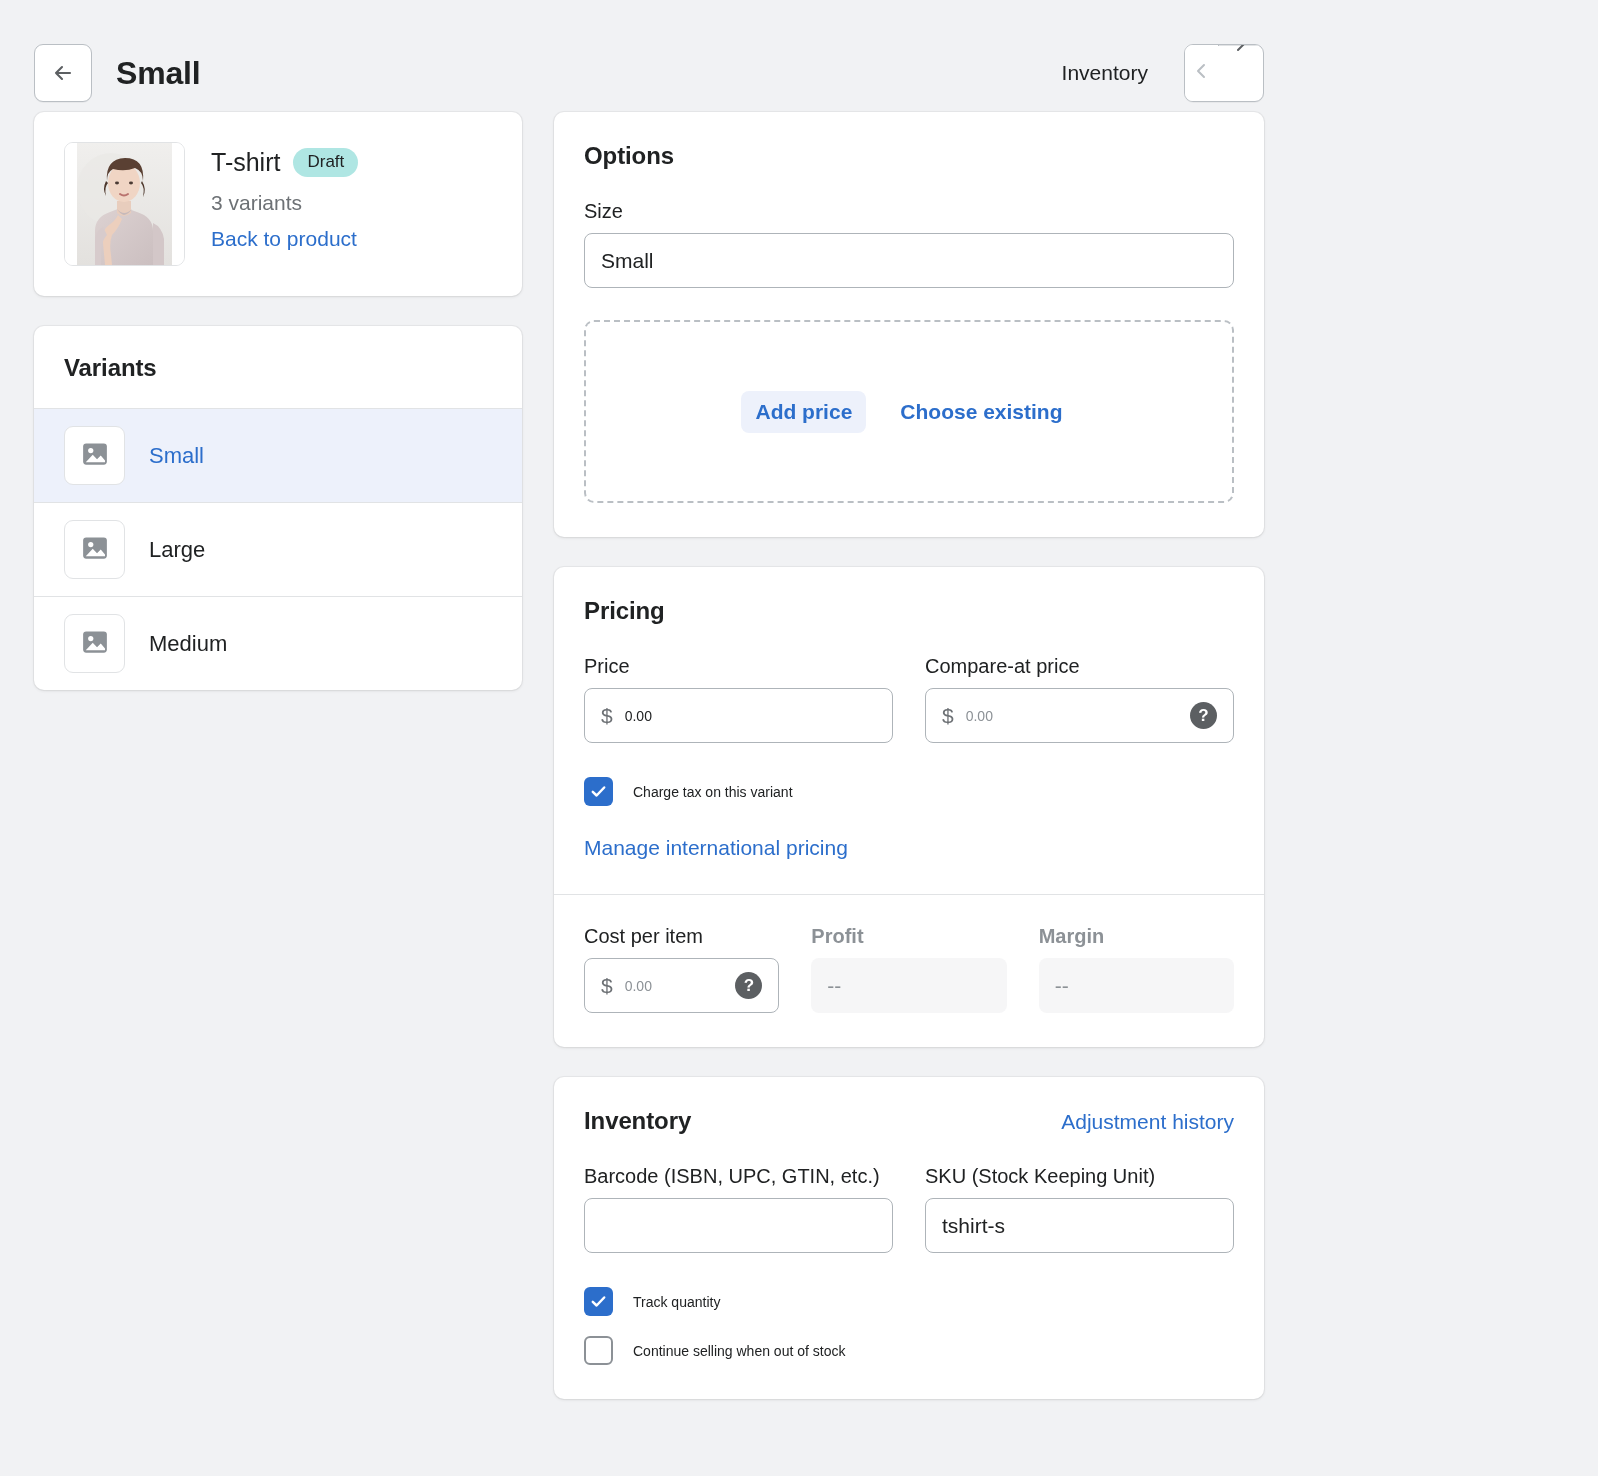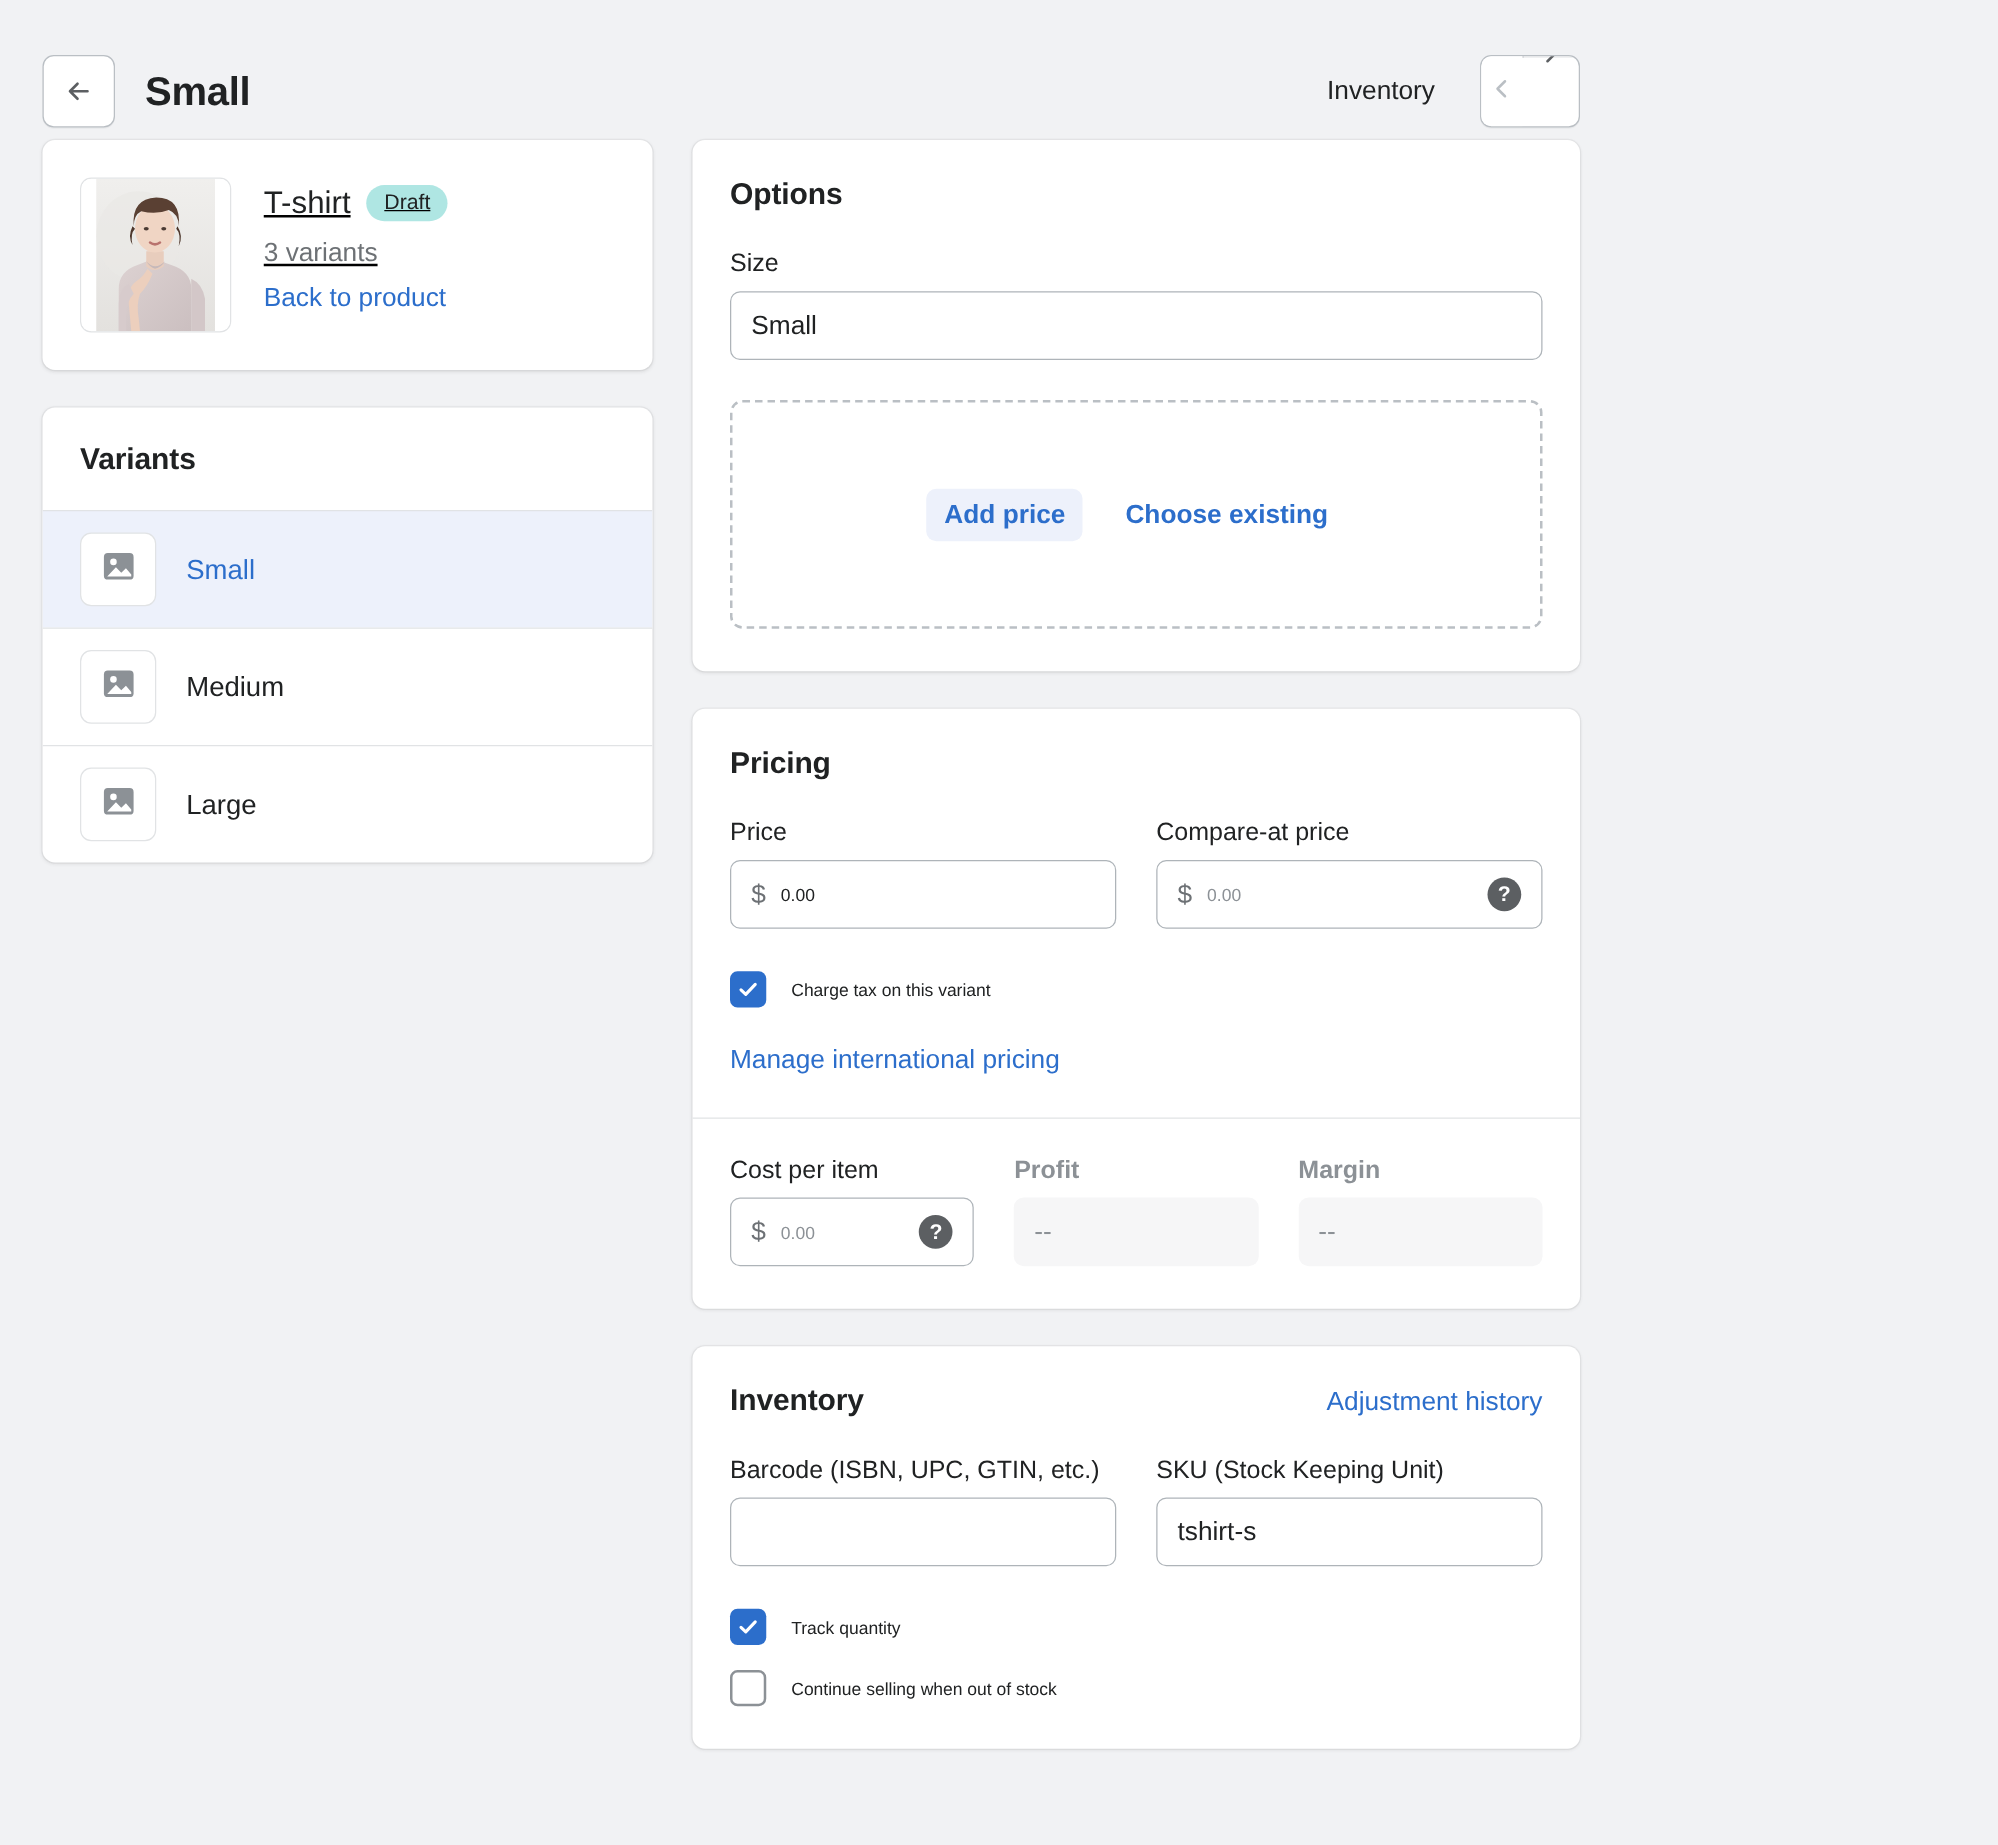--- a/index.html
+++ b/index.html
@@ -77,21 +77,21 @@
   
   .product-card { display: flex; padding: 30px; align-items: flex-start; }
   .thumb {
     width: 121px; height: 124px;
     border: 1px solid #e1e3e5; border-radius: 9px;
     overflow: hidden; flex: 0 0 auto;
     background: #ffffff;
     display: flex; align-items: center; justify-content: center;
   }
   .thumb svg { display: block; }
-  .product-info { margin-left: 26px; padding-top: 6px; text-decoration: underline; }
+  .product-info { margin-left: 26px; padding-top: 6px; }
   .product-title-row { display: flex; align-items: center; gap: 13px; }
   .product-title { font-size: 25px; font-weight: 400; color: #202223; }
   .badge {
     background: #afe6e3; color: #202223;
     font-size: 17px; border-radius: 22px;
     padding: 4px 14px 5px 14px; line-height: 1.2;
     white-space: nowrap;
   }
   .variant-count { font-size: 21px; color: #6d7175; margin-top: 14px; }
   .link {
@@ -331,34 +331,34 @@
         <div class="variant-row">
           <div class="variant-thumb">
             <span>
               <svg width="30" height="30" viewBox="0 0 24 24">
                 <rect x="2.5" y="3.5" width="19" height="17" rx="2.5" fill="#8c9196"></rect>
                 <circle cx="8.6" cy="9.2" r="2.1" fill="#ffffff"></circle>
                 <path d="M4.6 18.6L10.2 12.6L13.6 16.2L16.6 13.2L20 17.2L20 18.6Z" fill="#ffffff"></path>
               </svg>
             </span>
           </div>
-          <span class="variant-label">Medium</span>
+          <span class="variant-label">Large</span>
         </div>
 
         <div class="variant-row">
           <div class="variant-thumb">
             <span>
               <svg width="30" height="30" viewBox="0 0 24 24">
                 <rect x="2.5" y="3.5" width="19" height="17" rx="2.5" fill="#8c9196"></rect>
                 <circle cx="8.6" cy="9.2" r="2.1" fill="#ffffff"></circle>
                 <path d="M4.6 18.6L10.2 12.6L13.6 16.2L16.6 13.2L20 17.2L20 18.6Z" fill="#ffffff"></path>
               </svg>
             </span>
           </div>
-          <span class="variant-label">Large</span>
+          <span class="variant-label">Medium</span>
         </div>
       </div>
     </div>
 
     <div class="col-right">
 
       <div class="card">
         <div class="section">
           <div class="section-title">Options</div>
           <label class="field-label">Size</label>

